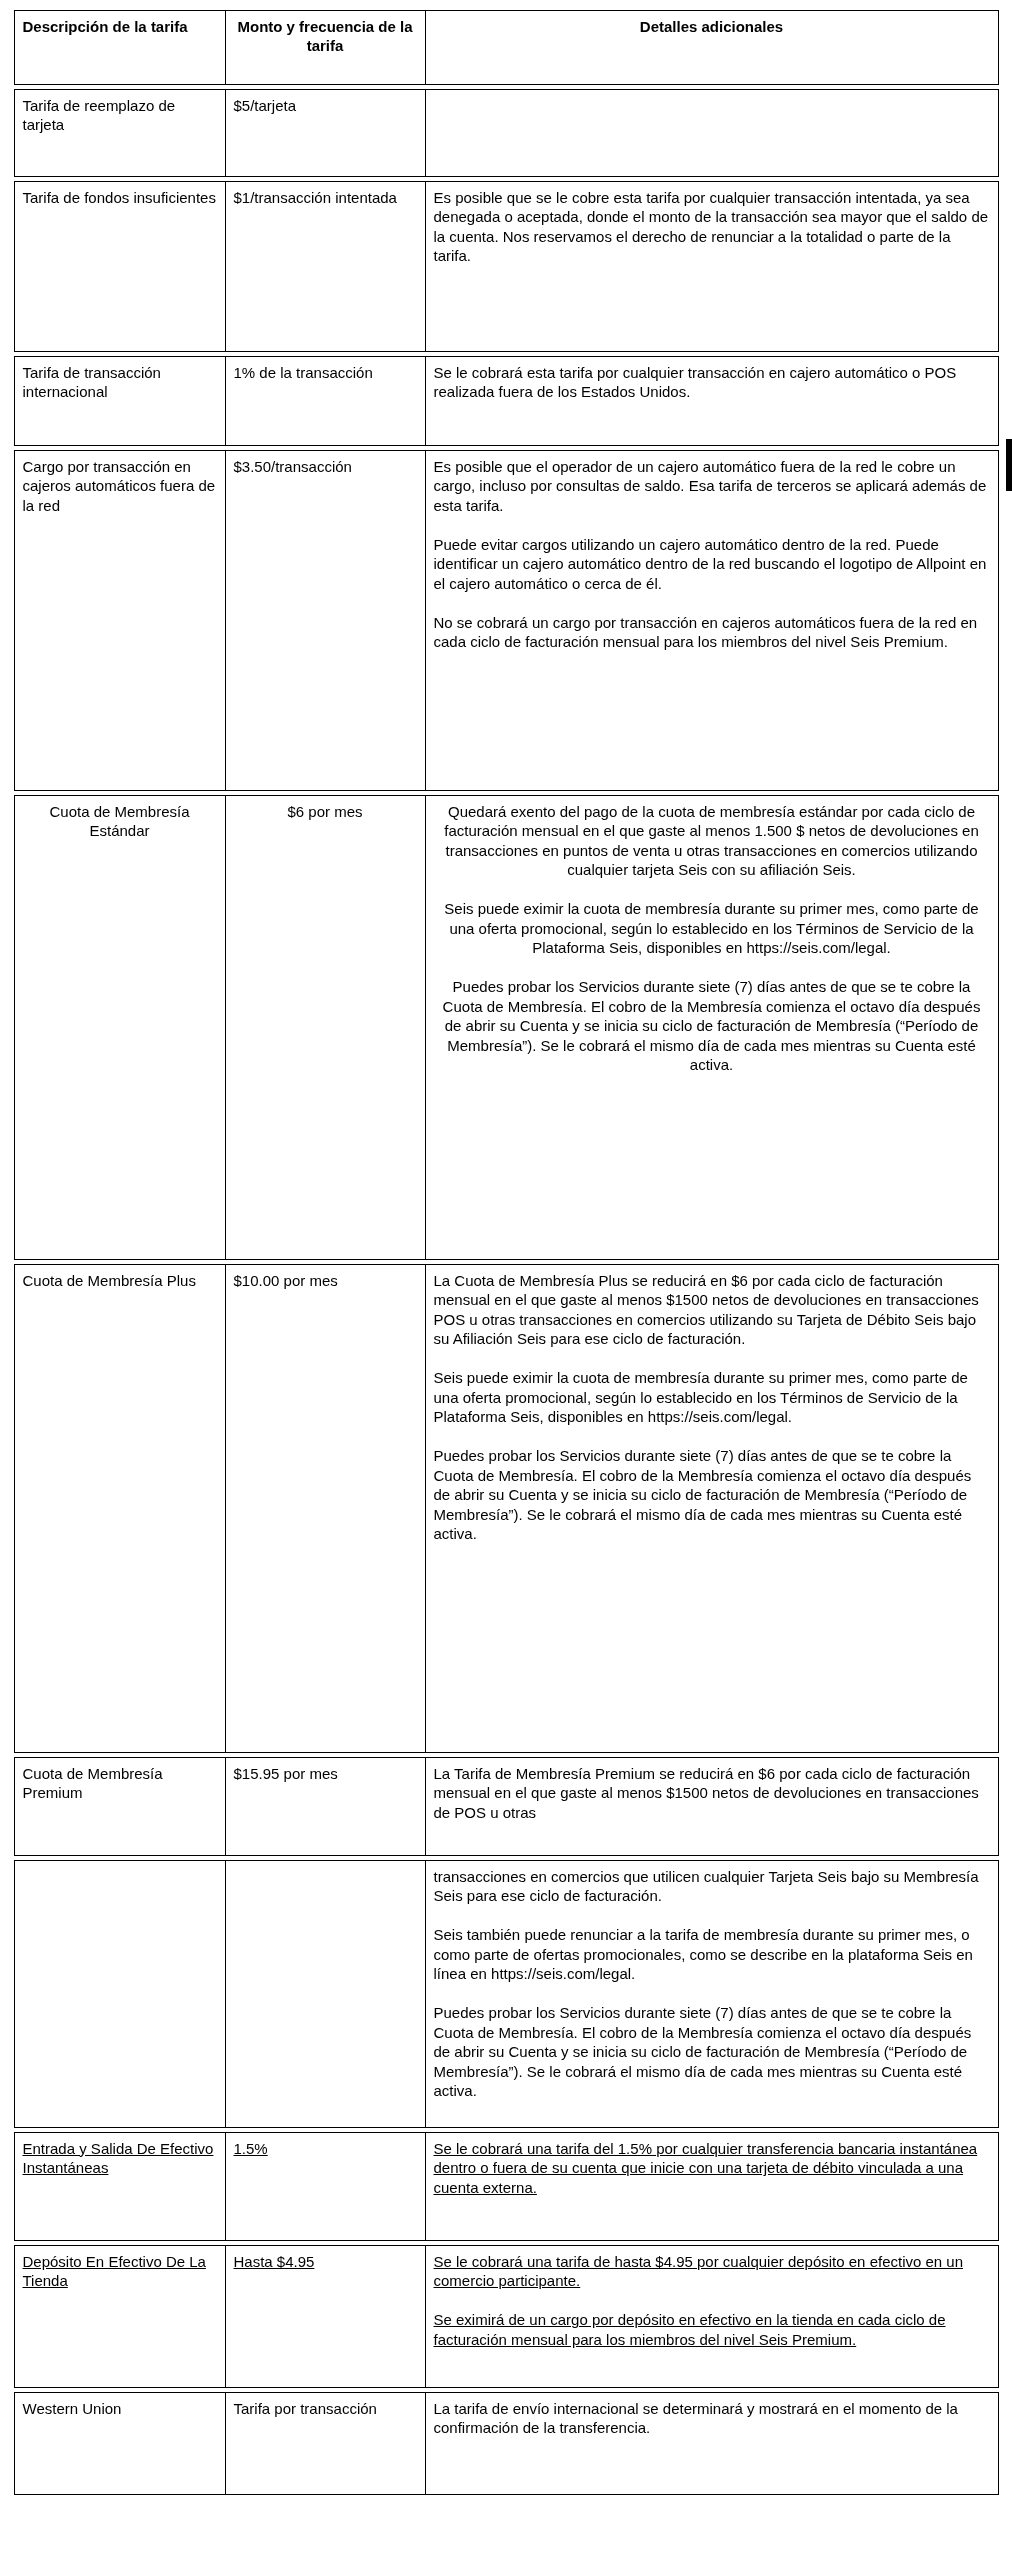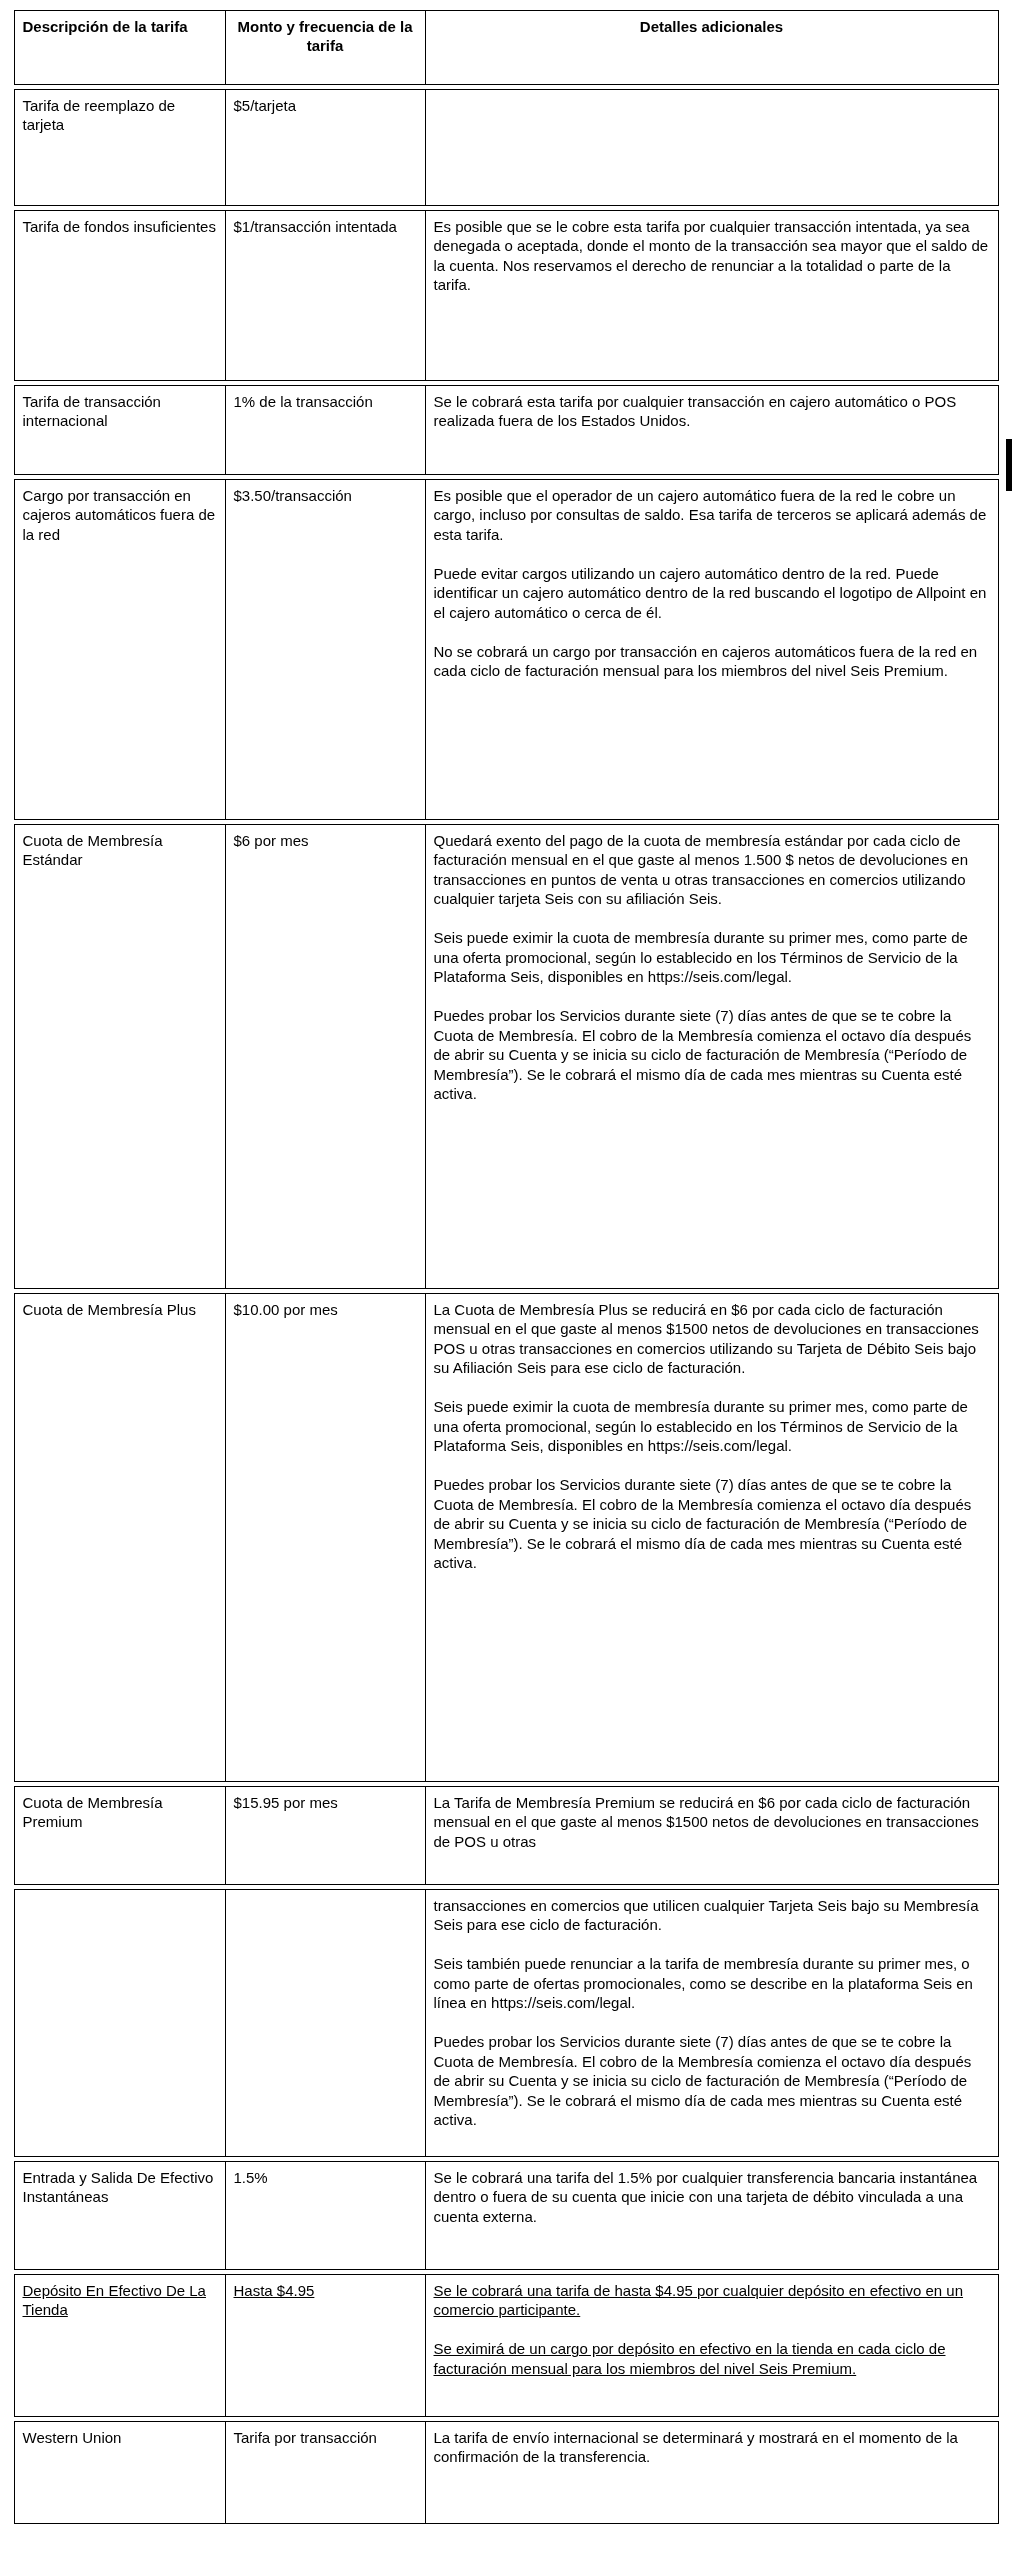--- a/index.html
+++ b/index.html
@@ -36,29 +36,29 @@
     border-left: none;
   }
   th {
     font-weight: bold;
     text-align: center;
   }
   th.col-desc { text-align: left; }
   td.details { white-space: pre-line; }
   
   tr.rh-h  { height: 75px; }
-  tr.rh-1  { height: 117px; }
+  tr.rh-1  { height: 88px; }
   tr.rh-2  { height: 171px; padding-left: 8px; }
   tr.rh-3  { height: 90px; }
   tr.rh-4  { height: 341px; padding-left: 8px; }
-  tr.rh-5  { height: 465px; }
+  tr.rh-5  { height: 465px; text-align: center; }
   tr.rh-6  { height: 489px; }
   tr.rh-7  { height: 99px; padding-left: 13px; }
   tr.rh-8  { height: 268px; }
-  tr.rh-9  { height: 109px; }
+  tr.rh-9  { height: 109px; text-decoration: underline; }
   tr.rh-10 { height: 143px; text-decoration: underline; }
   tr.rh-11 { height: 103px; }
   .scrollbar-thumb {
     position: absolute;
     right: 0;
     top: 439px;
     width: 5.6px;
     height: 52px;
     background: #000000;
   }

